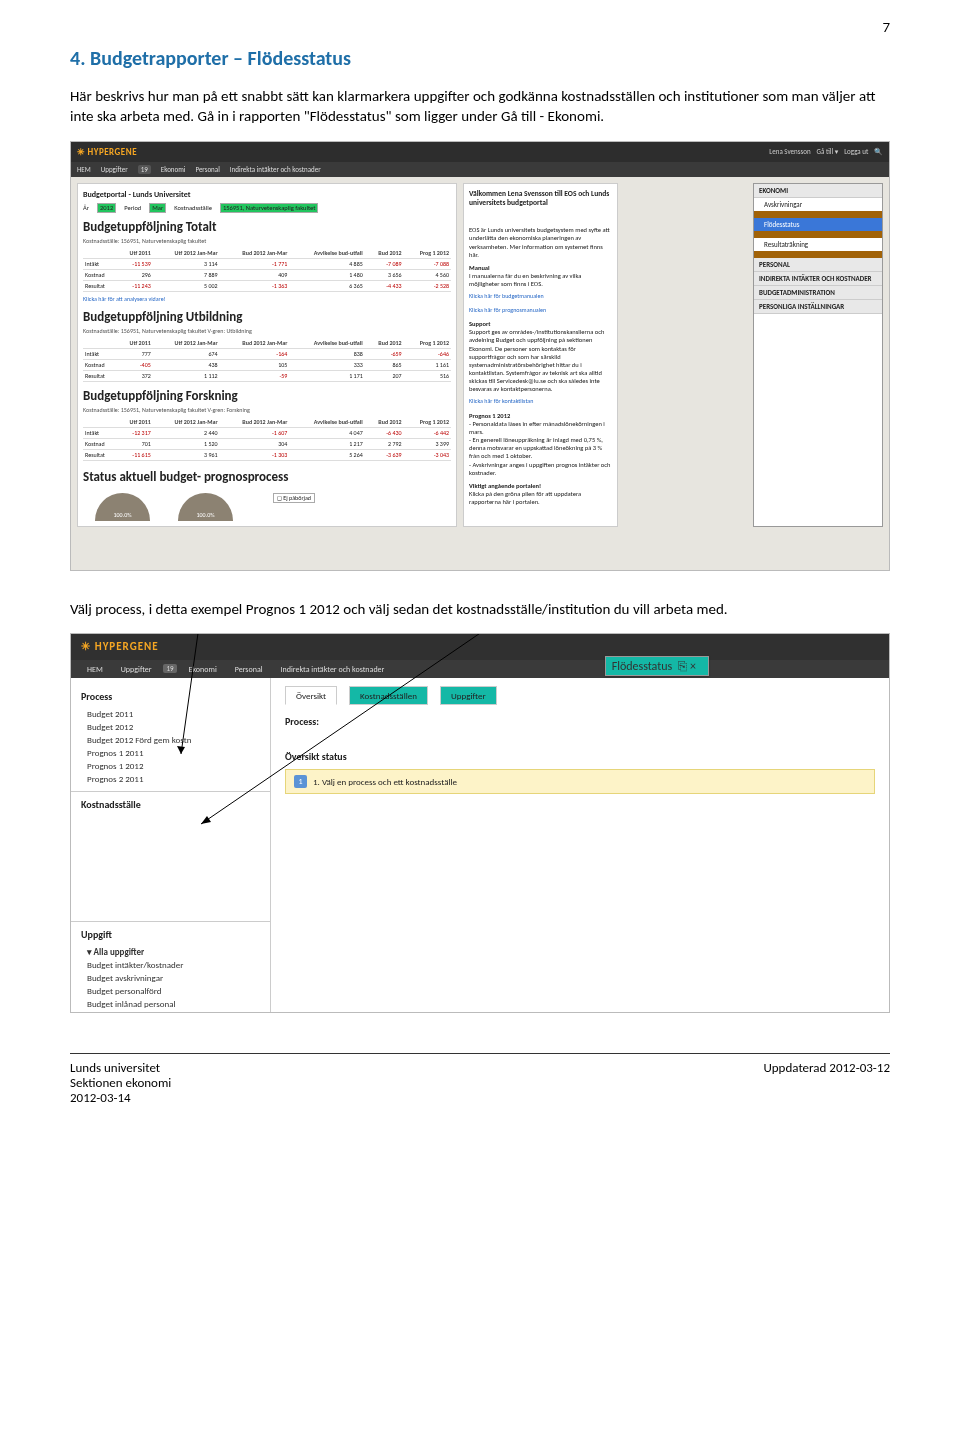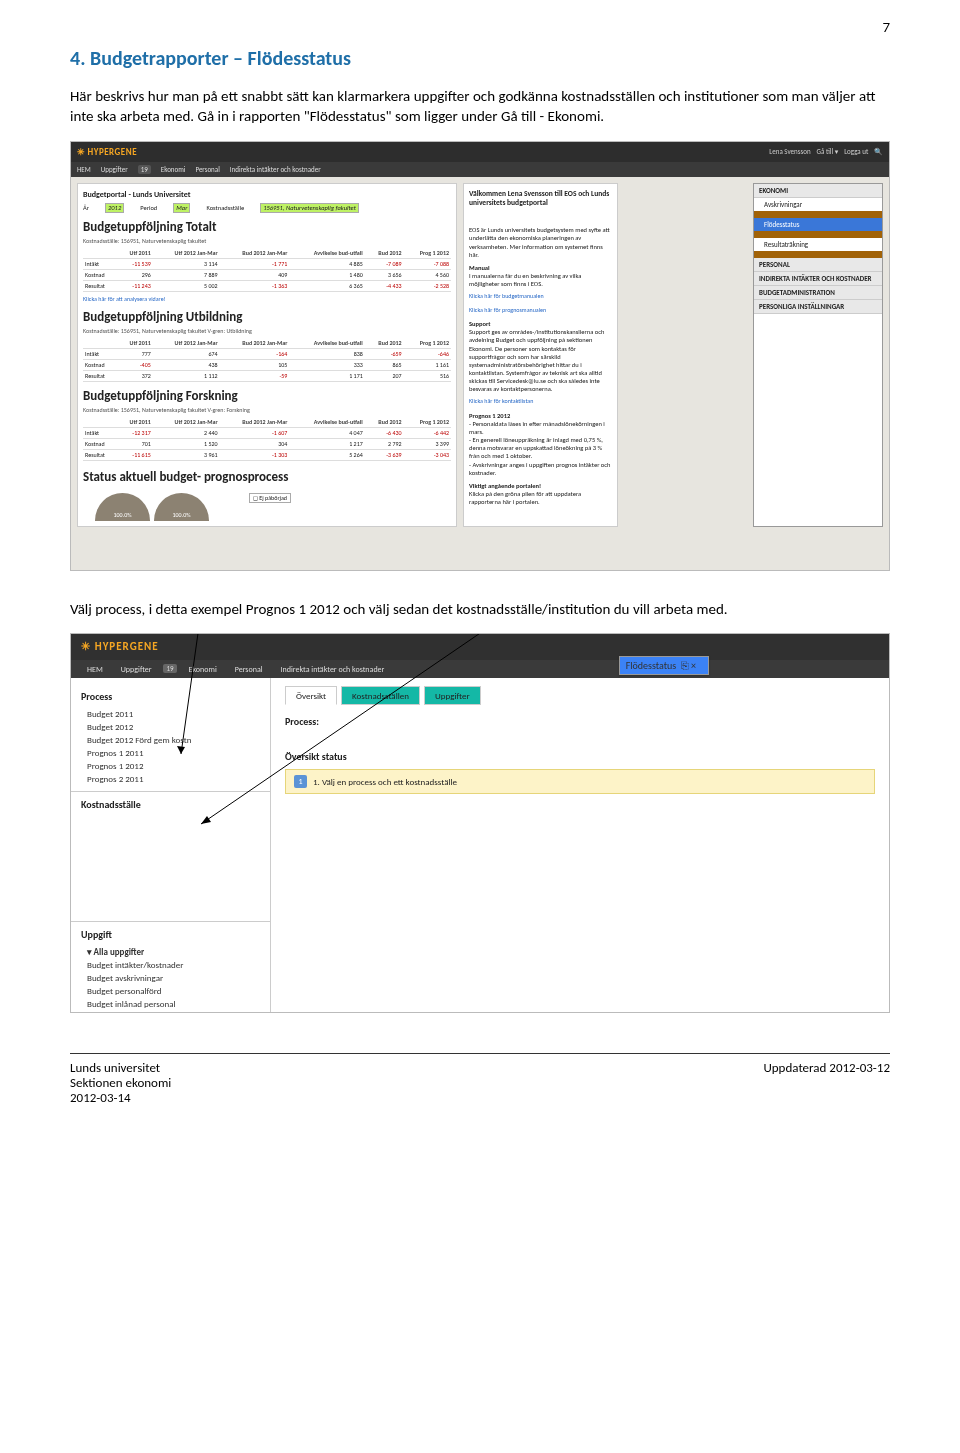--- a/index.html
+++ b/index.html
@@ -29,56 +29,56 @@
   .s1-body { display: flex; padding: 6px; gap: 6px; }
   .s1-left { flex: 0 0 380px; background: #fff; border: 1px solid #ccc; padding: 5px; }
   .s1-mid  { flex: 0 0 155px; background: #fff; border: 1px solid #ccc; padding: 5px; font-size: 6.5px; line-height: 1.25; }
   .s1-gap  { flex: 1; }
   .s1-menu { flex: 0 0 130px; background: #fff; border: 1px solid #999; font-size: 7px; }
   .s1-menu .mhead { background: #e8e8e8; padding: 2px 5px; font-weight: bold; border-bottom: 1px solid #ccc; }
   .s1-menu .mitem { padding: 2px 10px; border-bottom: 7px solid #a16207; }
   .s1-menu .mitem.hl { background: #3a77d8; color: #fff; }
 
   .panel-title { font-size: 8px; font-weight: bold; margin-bottom: 4px; }
-  .filter-row { font-size: 6.5px; margin-bottom: 6px; display: flex; gap: 16px; align-items: center; flex-wrap: wrap; }
-  .filter-row select, .filter-row span.box { border: 1px solid #aaa; padding: 0 2px; background: #bef264; font-style: italic; }
+  .filter-row { font-size: 6.5px; margin-bottom: 6px; display: flex; gap: 8px; align-items: center; flex-wrap: wrap; }
+  .filter-row select, .filter-row span.box { border: 1px solid #aaa; padding: 0 2px; background: #22c55e; }
 
   .subhead { font-size: 13px; font-weight: bold; margin: 6px 0 3px; }
   .subsub { font-size: 6px; color: #555; margin-bottom: 3px; }
 
   table.mini { width: 100%; border-collapse: collapse; font-size: 6px; }
   table.mini th, table.mini td { border-bottom: 1px solid #ddd; padding: 1px 2px; text-align: right; }
   table.mini th { color: #444; }
   table.mini td.lbl { text-align: left; }
   .neg { color: #b00; }
   .linkish { color: #2a6ac7; font-size: 6px; margin: 3px 0 6px; }
 
   .s1-mid .wtitle { font-weight: bold; font-size: 7.5px; margin-bottom: 19px; }
   .s1-mid .para { margin-bottom: 5px; }
   .s1-mid .h { font-weight: bold; margin-top: 4px; }
 
   .status-row { margin-top: 8px; }
-  .circles { display: flex; gap: 4px; margin-top: 6px; padding-left: 12px; }
+  .circles { display: flex; gap: 28px; margin-top: 6px; padding-left: 12px; }
   .circle { width: 55px; height: 28px; background: #8c8272; border-top-left-radius: 55px; border-top-right-radius: 55px; display:flex; align-items:flex-end; justify-content:center; color:#fff; font-size:6px; padding-bottom:2px; }
   .ej { border:1px solid #aaa; font-size:6px; padding:0 3px; display:inline-block; margin-top:6px; }
 
   
   .s2-top { background: #303030; height: 26px; display:flex; align-items:center; padding:0 10px; gap:8px; color:#ccc; }
   .s2-top .brand { color:#f5a623; font-weight:bold; font-size:11px; letter-spacing:1px; }
   .s2-tabs { background:#3a3a3a; height:18px; display:flex; align-items:center; gap:6px; padding:0 10px; color:#ddd; font-size:8px; position:relative; }
   .s2-tabs .t { padding:2px 6px; }
   .s2-tabs .badge { background:#666; border-radius:2px; padding:0 3px; font-size:7px; }
-  .s2-tabs .float { position:absolute; right:180px; top:-4px; background:#3b82f6; color:#333; border:1px solid #999; padding:2px 12px 2px 6px; font-size:10px; box-shadow:0 1px 2px rgba(0,0,0,0.2); }
+  .s2-tabs .float { position:absolute; right:180px; top:-4px; background:#14b8a6; color:#333; border:1px solid #999; padding:2px 12px 2px 6px; font-size:12px; box-shadow:0 1px 2px rgba(0,0,0,0.2); }
   .s2-body { display:flex; }
   .s2-side { width:200px; border-right:1px solid #ccc; padding:8px 10px; font-size:10px; }
   .s2-side .h { font-weight:bold; margin:4px 0 4px; font-size:10px; }
   .s2-side .it { padding:1px 0 1px 6px; font-size:9px; color:#333; }
   .s2-side hr { border:none; border-top:1px solid #ccc; margin:6px -10px; }
   .s2-main { flex:1; padding:8px 14px; font-size:10px; }
-  .s2-main .tabsrow { display:flex; gap:4px; margin-bottom:10px; }
+  .s2-main .tabsrow { display:flex; gap:12px; margin-bottom:10px; }
   .s2-main .tabsrow .tb { border:1px solid #ccc; background:#14b8a6; padding:3px 10px; font-size:9px; }
   .s2-main .tabsrow .tb.act { background:#fff; border-bottom-color:#fff; }
   .s2-main .lbl { font-weight:bold; margin:6px 0; }
   .notice { background:#fdf3c8; border:1px solid #e6d579; padding:5px 8px; font-size:9px; display:flex; align-items:center; gap:6px; }
   .notice .n { background:#5b93d6; color:#fff; border-radius:2px; width:13px; height:13px; display:inline-flex; align-items:center; justify-content:center; font-size:8px; }
 
   
   .arrow-svg { position:absolute; pointer-events:none; }
 
   

